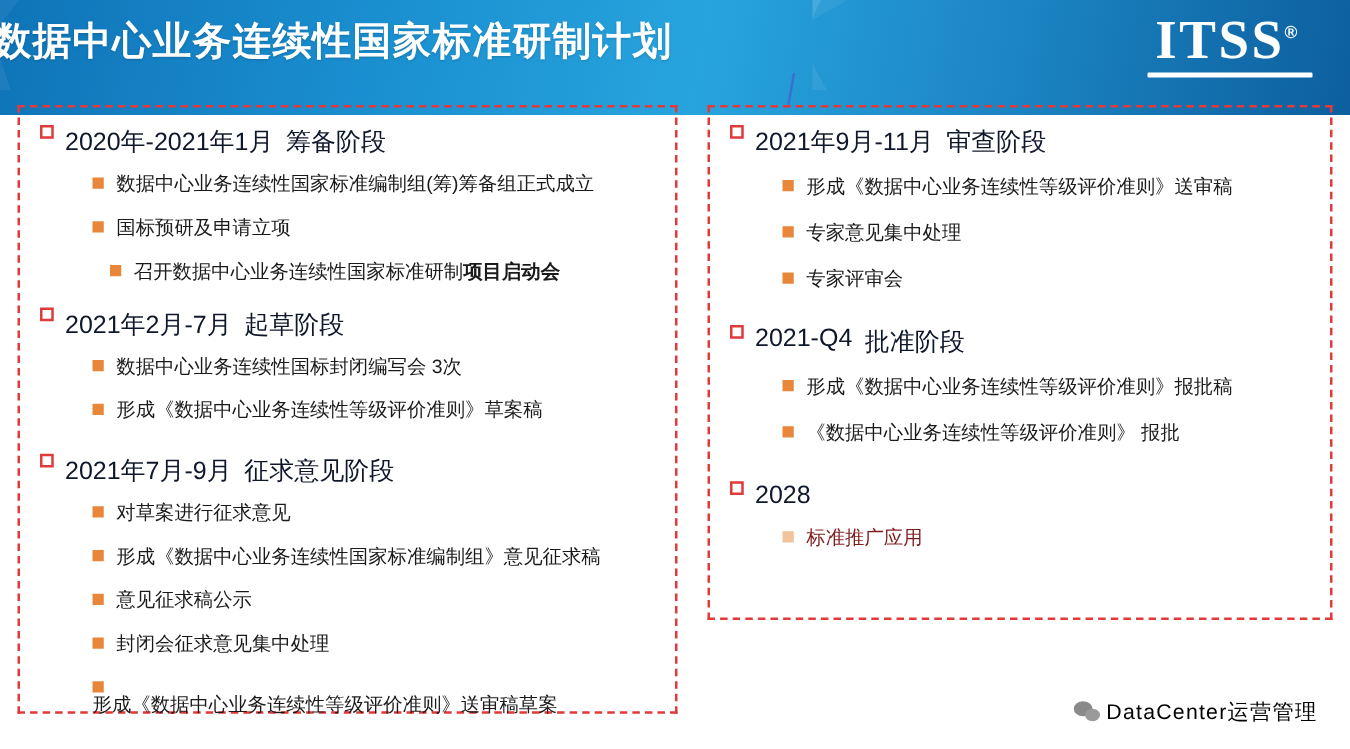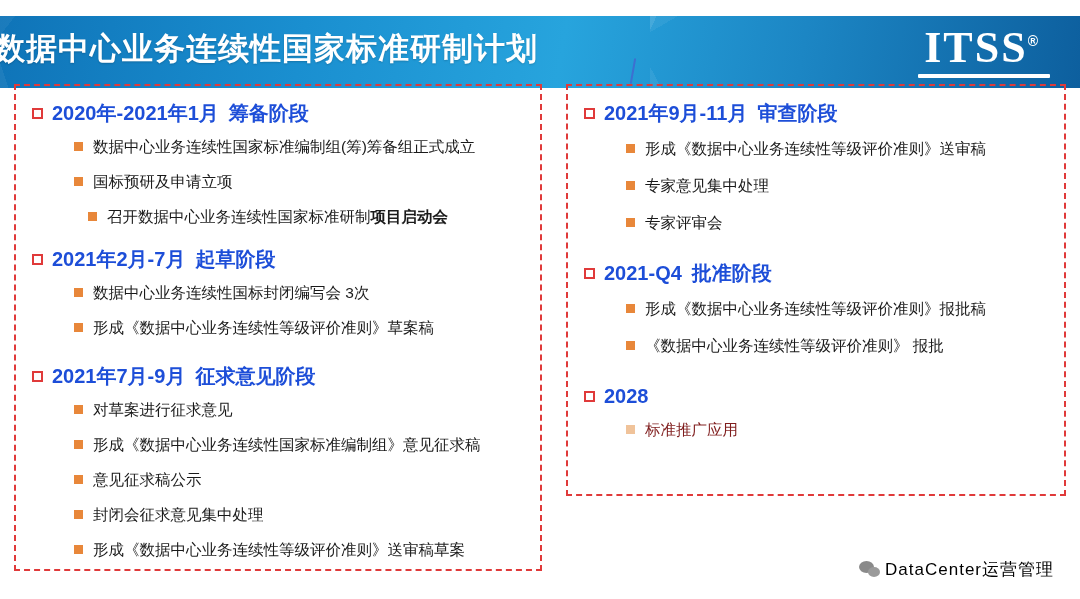--- a/index.html
+++ b/index.html
@@ -11,23 +11,23 @@
     width: 1080px;
     height: 599px;
     font-family: "Liberation Sans", sans-serif;
     overflow: hidden;
     position: relative;
   }
 
   
   .banner {
     position: absolute;
-    left: 0; top: 16px;
+    left: 0; top: 0;
     width: 1080px;
-    height: 72px;
+    height: 92px;
     background: linear-gradient(100deg, #0f74b8 0%, #1a8fd0 28%, #27a4dd 52%, #1c86c4 74%, #0d5f9e 100%);
     overflow: hidden;
   }
   .banner::before {
     content: "";
     position: absolute;
     right: 0; top: 0;
     width: 430px; height: 72px;
     background:
       linear-gradient(115deg, rgba(255,255,255,0.10) 0 6px, transparent 6px 34px),
@@ -95,24 +95,24 @@
     width: 500px; height: 412px;
   }
 
   
   .group {
     margin: 0;
     padding: 0;
   }
   .group-head {
     display: flex;
-    align-items: center;
+    align-items: flex-start;
     font-size: 20px;
-    font-weight: bold;
-    color: #1d4ed8;
+    font-weight: normal;
+    color: #0f172a;
     white-space: nowrap;
   }
   .sq-red {
     display: inline-block;
     width: 11px; height: 11px;
     border: 2px solid #e03a3a;
     box-sizing: border-box;
     margin-right: 9px;
     flex: 0 0 auto;
   }
@@ -250,21 +250,21 @@
           <span class="btext"><span>形成《数据中心业务连续性国家标准编制组》意见征求稿</span></span>
         </div>
         <div class="bullet" style="margin-bottom: 14px;">
           <span class="sq-orange"></span>
           <span class="btext"><span>意见征求稿公示</span></span>
         </div>
         <div class="bullet" style="margin-bottom: 14px;">
           <span class="sq-orange"></span>
           <span class="btext"><span>封闭会征求意见集中处理</span></span>
         </div>
-        <div class="bullet" style="margin-bottom: 14px;">
+        <div class="bullet" style="margin-bottom: 14px; flex-direction: column;">
           <span class="sq-orange"></span>
           <span class="btext"><span>形成《数据中心业务连续性等级评价准则》送审稿草案</span></span>
         </div>
       </div>
     </div>
   </div>
 
 <div class="panel panel-right pad" id="right-panel" style="padding: 14px 10px 10px 16px;">
     <div class="group" style="margin-bottom: 26px;">
       <div class="group-head">

